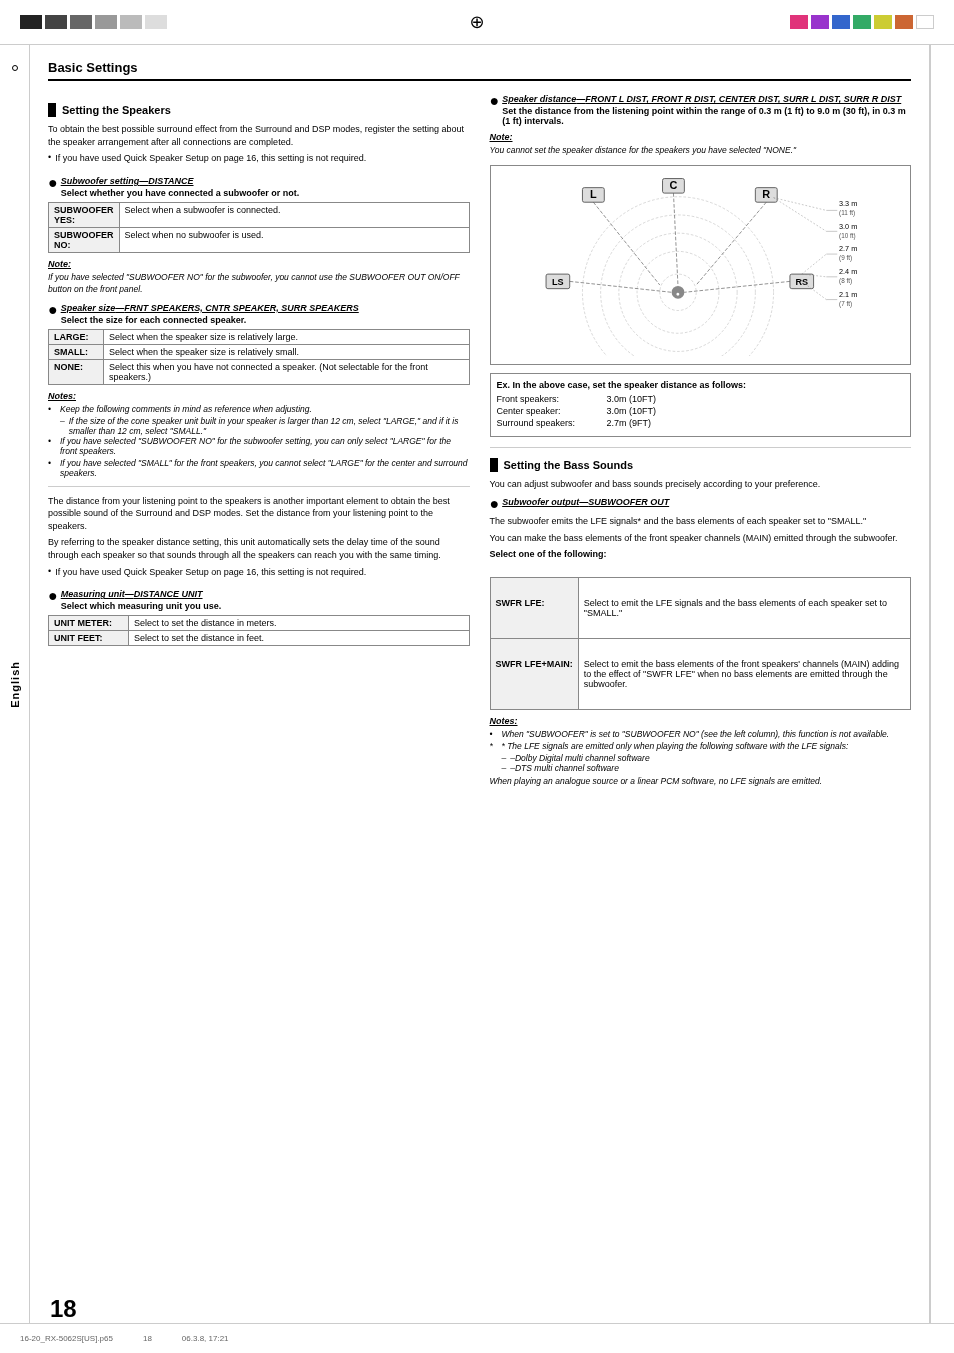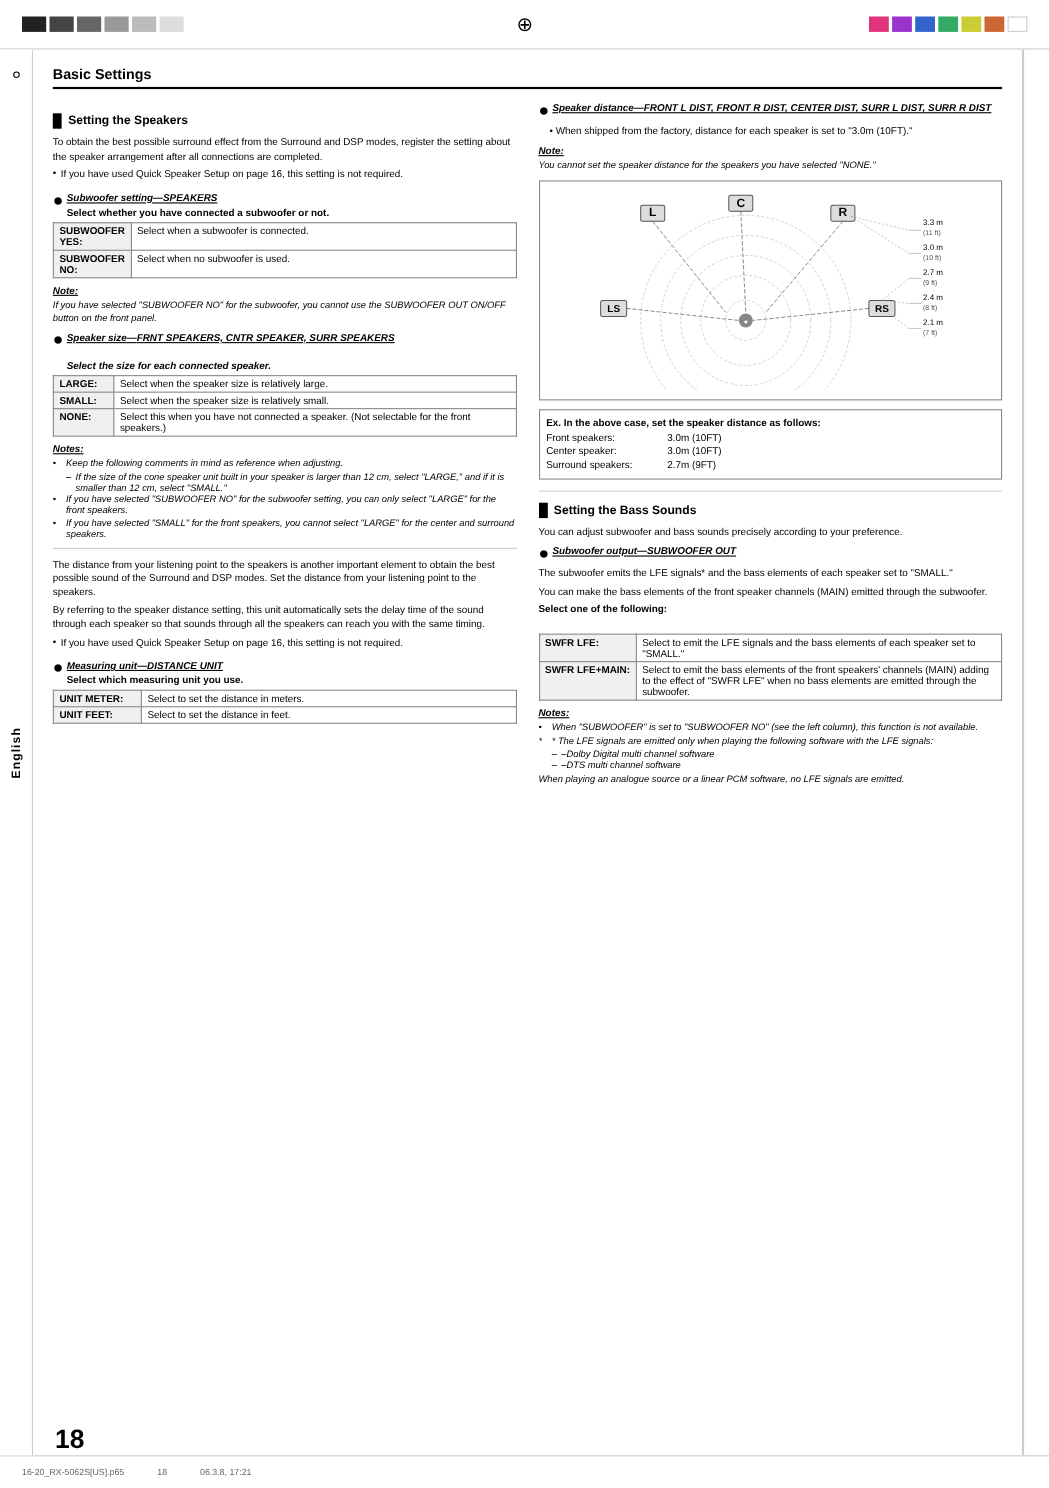--- a/index.html
+++ b/index.html
@@ -271,21 +271,21 @@
     
     .swfr-table {
       width: 100%;
       border-collapse: collapse;
       font-size: 9px;
       margin-top: 4px;
       margin-bottom: 4px;
     }
     .swfr-table td {
       border: 1px solid #888;
-      padding: 2px 5px;
+      padding: 20px 5px;
       vertical-align: top;
     }
     .swfr-table td:first-child {
       font-weight: bold;
       white-space: nowrap;
       background: #f0f0f0;
       width: 80px;
     }
 
     
@@ -367,21 +367,21 @@
           <div class="body-text">To obtain the best possible surround effect from the Surround and DSP modes, register the setting about the speaker arrangement after all connections are completed.</div>
 
           <div class="bullet-item">
             <span style="font-size:9px;">•</span>
             <span class="body-text">If you have used Quick Speaker Setup on page 16, this setting is not required.</span>
           </div>
 
           <div style="margin-top:6px; display:flex; align-items:flex-start; gap:3px;">
             <span style="font-size:16px; line-height:1;">●</span>
             <div>
-              <span class="italic-label">Subwoofer setting</span><span class="italic-label">—</span><span class="italic-label">SPEAKERS</span>
+              <span class="italic-label">Subwoofer setting</span><span class="italic-label">—</span><span class="italic-label">DISTANCE</span>
               <div class="bold-label" style="margin-top:2px;">Select whether you have connected a subwoofer or not.</div>
             </div>
           </div>
 
           <table class="speaker-table" style="margin-top:4px;">
             <tbody>
                 <tr>
               <td>SUBWOOFER YES:</td>
               <td>Select when a subwoofer is connected.</td>
             </tr>
@@ -394,21 +394,21 @@
 
           <div class="notes-section">
             <div class="notes-label">Note:</div>
             <div class="notes-text">If you have selected "SUBWOOFER NO" for the subwoofer, you cannot use the SUBWOOFER OUT ON/OFF button on the front panel.</div>
           </div>
 
           <div style="margin-top:4px; display:flex; align-items:flex-start; gap:3px;">
             <span style="font-size:16px; line-height:1;">●</span>
             <div>
               <span class="italic-label">Speaker size</span><span class="italic-label">—</span><span class="italic-label">FRNT SPEAKERS, CNTR SPEAKER, SURR SPEAKERS</span>
-              <div class="bold-label" style="margin-top:14px;font-style:italic;">Select the size for each connected speaker.</div>
+              <div class="bold-label" style="margin-top:2px;">Select the size for each connected speaker.</div>
             </div>
           </div>
 
           <table class="speaker-table" style="margin-top:4px;padding-left:26px;">
             <tbody>
                 <tr>
               <td>LARGE:</td>
               <td>Select when the speaker size is relatively large.</td>
             </tr>
             <tr>
@@ -475,26 +475,24 @@
             </table>
 
         </div>
 
         <div class="col-right">
 
           <div style="margin-top:0; display:flex; align-items:flex-start; gap:3px;">
             <span style="font-size:16px; line-height:1;">●</span>
             <div>
               <span class="italic-label">Speaker distance</span><span class="italic-label">—</span><span class="italic-label">FRONT L DIST, FRONT R DIST, CENTER DIST, SURR L DIST, SURR R DIST</span>
-            </div>
-          </div>
-
-          <div class="body-text" style="margin-top:4px; margin-left:10px;">
-            <span>•</span> <span>When shipped from the factory, distance for each speaker is set to "3.0m (10FT)."</span>
-          </div>
+              <div class="bold-label" style="margin-top:2px;">Set the distance from the listening point within the range of 0.3 m (1 ft) to 9.0 m (30 ft), in 0.3 m (1 ft) intervals.</div>
+            </div>
+          </div>
+
 
           <div class="notes-section" style="margin-left:0;">
             <div class="notes-label">Note:</div>
             <div class="notes-text">You cannot set the speaker distance for the speakers you have selected "NONE."</div>
           </div>
 
           <div class="speaker-diagram">
             <svg class="diagram-svg" viewBox="0 0 400 200" xmlns="http://www.w3.org/2000/svg">
 
               <circle cx="175" cy="130" r="20" fill="none" stroke="#aaa" stroke-width="0.5" stroke-dasharray="3,2"></circle>

